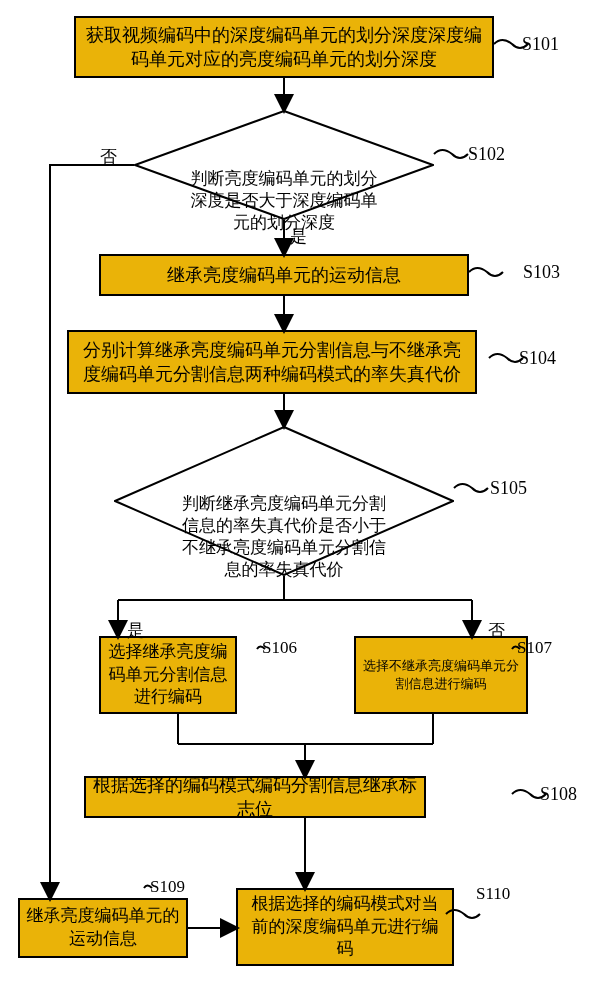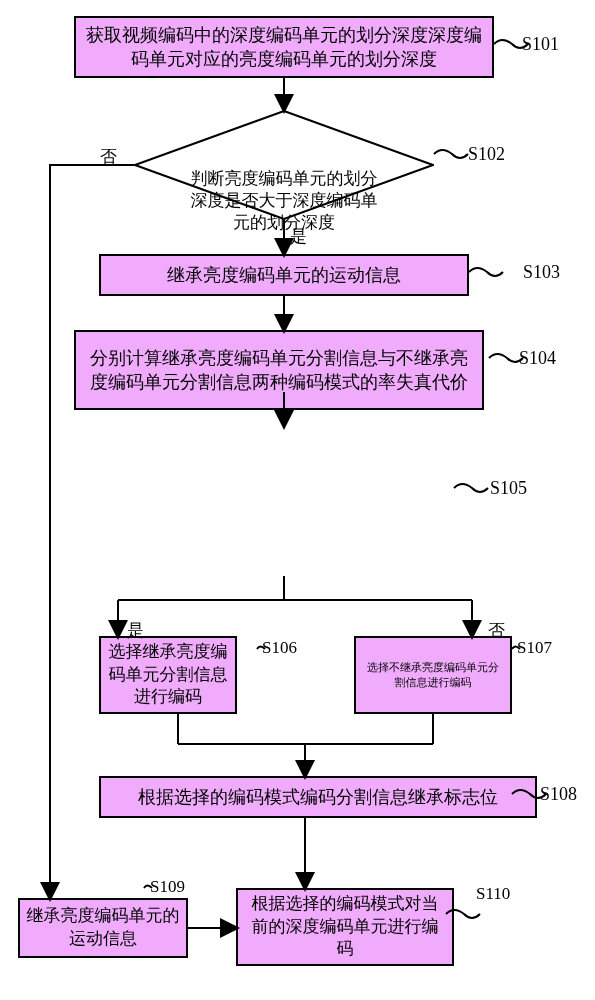--- a/index.html
+++ b/index.html
@@ -10,21 +10,21 @@
   }
   .canvas {
     position: relative;
     width: 595px;
     height: 1000px;
     background: #fff;
   }
   .box {
     position: absolute;
     border: 2px solid #000;
-    background: #f0abfc;
+    background: #eab308;
     font-size: 18px;
     line-height: 1.35;
     text-align: center;
     display: flex;
     align-items: center;
     justify-content: center;
     padding: 6px;
     box-sizing: border-box;
   }
   .diamond-wrap {
@@ -85,38 +85,44 @@
     </svg>
     <div class="diamond-text">判断亮度编码单元的划分深度是否大于深度编码单元的划分深度</div>
   </div>
   <div class="label" style="left:468px; top:144px;">S102</div>
 
   <div class="box" style="left:99px; top:254px; width:370px; height:42px;">
     <span>继承亮度编码单元的运动信息</span>
   </div>
   <div class="label" style="left:499px; top:262px;margin-left:24px;">S103</div>
 
-  <div class="box" style="left:74px; top:330px; width:410px; height:80px;">
+  <div class="box" style="left:67px; top:330px; width:410px; height:64px;">
     <span>分别计算继承亮度编码单元分割信息与不继承亮度编码单元分割信息两种编码模式的率失真代价</span>
   </div>
   <div class="label" style="left:519px; top:348px;">S104</div>
 
+  <div class="diamond-wrap" style="left:114px; top:426px; width:340px; height:150px;">
+    <svg class="diamond-border" viewBox="0 0 340 150" preserveAspectRatio="none">
+      <polygon points="170,1 339,75 170,149 1,75" fill="#fff" stroke="#000" stroke-width="2"></polygon>
+    </svg>
+    <div class="diamond-text" style="width:62%;">判断继承亮度编码单元分割信息的率失真代价是否小于不继承亮度编码单元分割信息的率失真代价</div>
+  </div>
   <div class="label" style="left:490px; top:478px;">S105</div>
 
   <div class="box" style="left:99px; top:636px; width:138px; height:78px; font-size:17px;">
     <span>选择继承亮度编码单元分割信息进行编码</span>
   </div>
   <div class="label small" style="left:262px; top:638px;">S106</div>
 
-  <div class="box" style="left:354px; top:636px; width:158px; height:78px; font-size:11px;">
+  <div class="box" style="left:354px; top:636px; width:174px; height:78px; font-size:13px;">
     <span>选择不继承亮度编码单元分割信息进行编码</span>
   </div>
   <div class="label small" style="left:517px; top:638px;">S107</div>
 
-  <div class="box" style="left:99px; top:776px; width:438px; height:42px;">
+  <div class="box" style="left:84px; top:776px; width:342px; height:42px;">
     <span>根据选择的编码模式编码分割信息继承标志位</span>
   </div>
   <div class="label" style="left:540px; top:784px;">S108</div>
 
   <div class="box" style="left:18px; top:898px; width:170px; height:60px; font-size:17px;">
     <span>继承亮度编码单元的运动信息</span>
   </div>
   <div class="label small" style="left:150px; top:877px;">S109</div>
 
   <div class="box" style="left:236px; top:888px; width:218px; height:78px; font-size:17px;">

